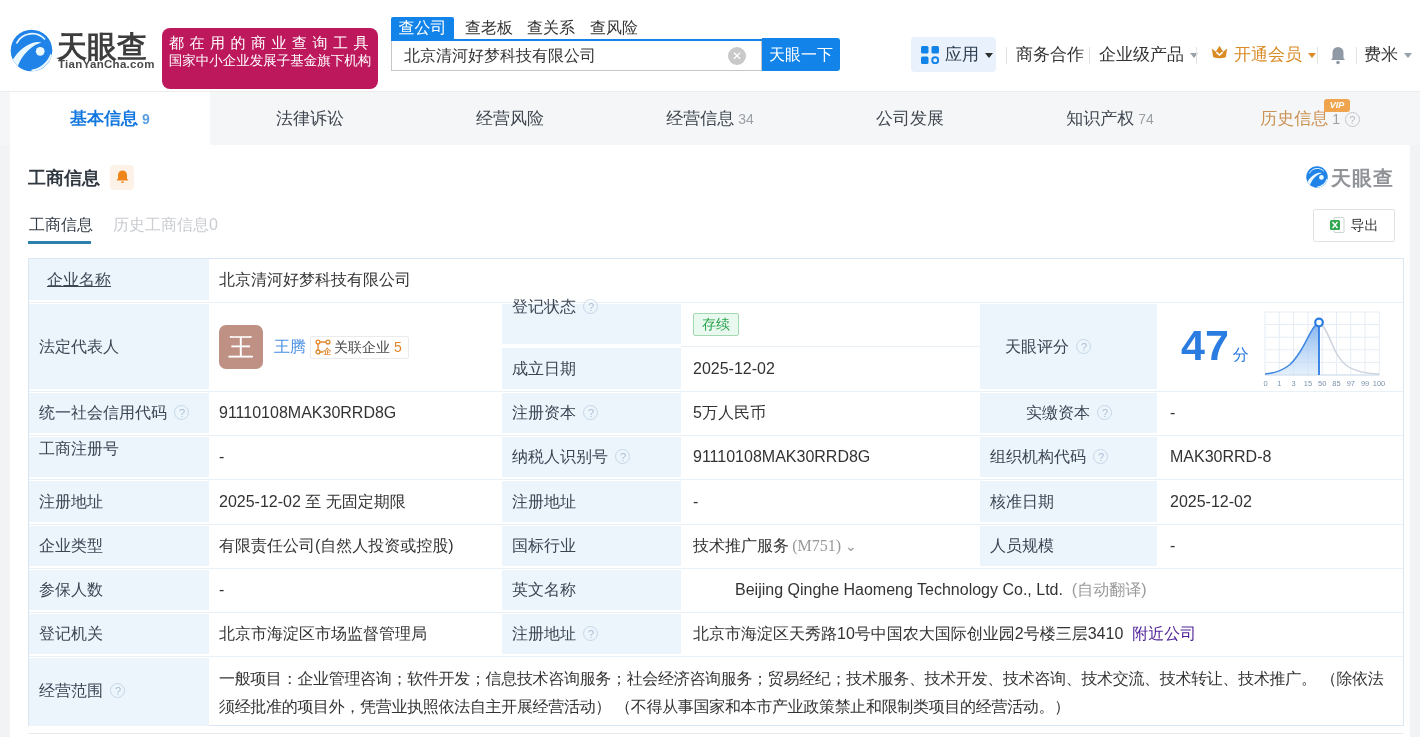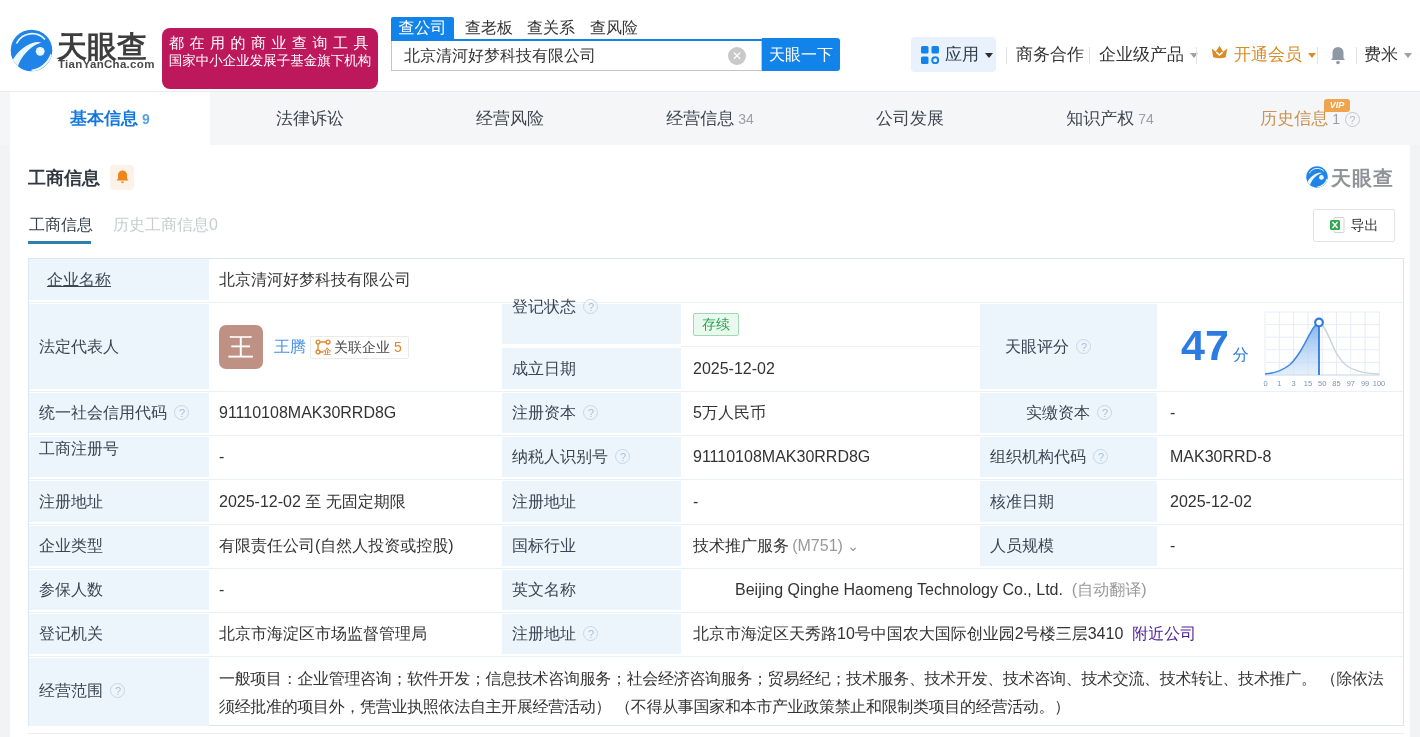--- a/index.html
+++ b/index.html
@@ -219,21 +219,21 @@
 <div class="t" style="left:190px;top:132px;height:44px;line-height:44px;">91110108MAK30RRD8G</div>
 <div class="t" style="left:190px;top:176px;height:44px;line-height:44px;">-</div>
 <div class="t" style="left:190px;top:220px;height:45px;line-height:45px;">2025-12-02 至 无固定期限</div>
 <div class="t" style="left:190px;top:265px;height:44px;line-height:44px;">有限责任公司(自然人投资或控股)</div>
 <div class="t" style="left:190px;top:309px;height:44px;line-height:44px;">-</div>
 <div class="t" style="left:190px;top:353px;height:44px;line-height:44px;">北京市海淀区市场监督管理局</div>
 <div class="t" style="left:664px;top:87px;height:45px;line-height:45px;">2025-12-02</div>
 <div class="t" style="left:664px;top:132px;height:44px;line-height:44px;">5万人民币</div>
 <div class="t" style="left:664px;top:176px;height:44px;line-height:44px;">91110108MAK30RRD8G</div>
 <div class="t" style="left:664px;top:220px;height:45px;line-height:45px;">-</div>
-<div class="t" style="left:664px;top:265px;height:44px;line-height:44px;">技术推广服务 <span class="gy">(M751)</span> <span class="chev">⌄</span></div>
+<div class="t" style="left:664px;top:265px;height:44px;line-height:44px;font-family:Liberation Serif, serif;">技术推广服务 <span class="gy">(M751)</span> <span class="chev">⌄</span></div>
 <div class="t" style="left:664px;top:309px;height:44px;line-height:44px;margin-left:42px;">Beijing Qinghe Haomeng Technology Co., Ltd.&nbsp; <span class="gy">(自动翻译)</span></div>
 <div class="t" style="left:664px;top:353px;height:44px;line-height:44px;">北京市海淀区天秀路10号中国农大国际创业园2号楼三层3410&nbsp; <a class="lnk">附近公司</a></div>
 <div class="t" style="left:1141px;top:132px;height:44px;line-height:44px;">-</div>
 <div class="t" style="left:1141px;top:176px;height:44px;line-height:44px;">MAK30RRD-8</div>
 <div class="t" style="left:1141px;top:220px;height:45px;line-height:45px;">2025-12-02</div>
 <div class="t" style="left:1141px;top:265px;height:44px;line-height:44px;">-</div>
 <div style="position:absolute;left:190px;top:66px;height:45px">
 <span class="avatar">王</span><span class="pname">王腾</span><span class="relbox"><svg width="16" height="16" viewBox="0 0 17 17" style="vertical-align:-3px;margin-right:3px">
           <g fill="none" stroke="#e2862c" stroke-width="1.4">
             <circle cx="3.2" cy="3.2" r="2.1"></circle>

